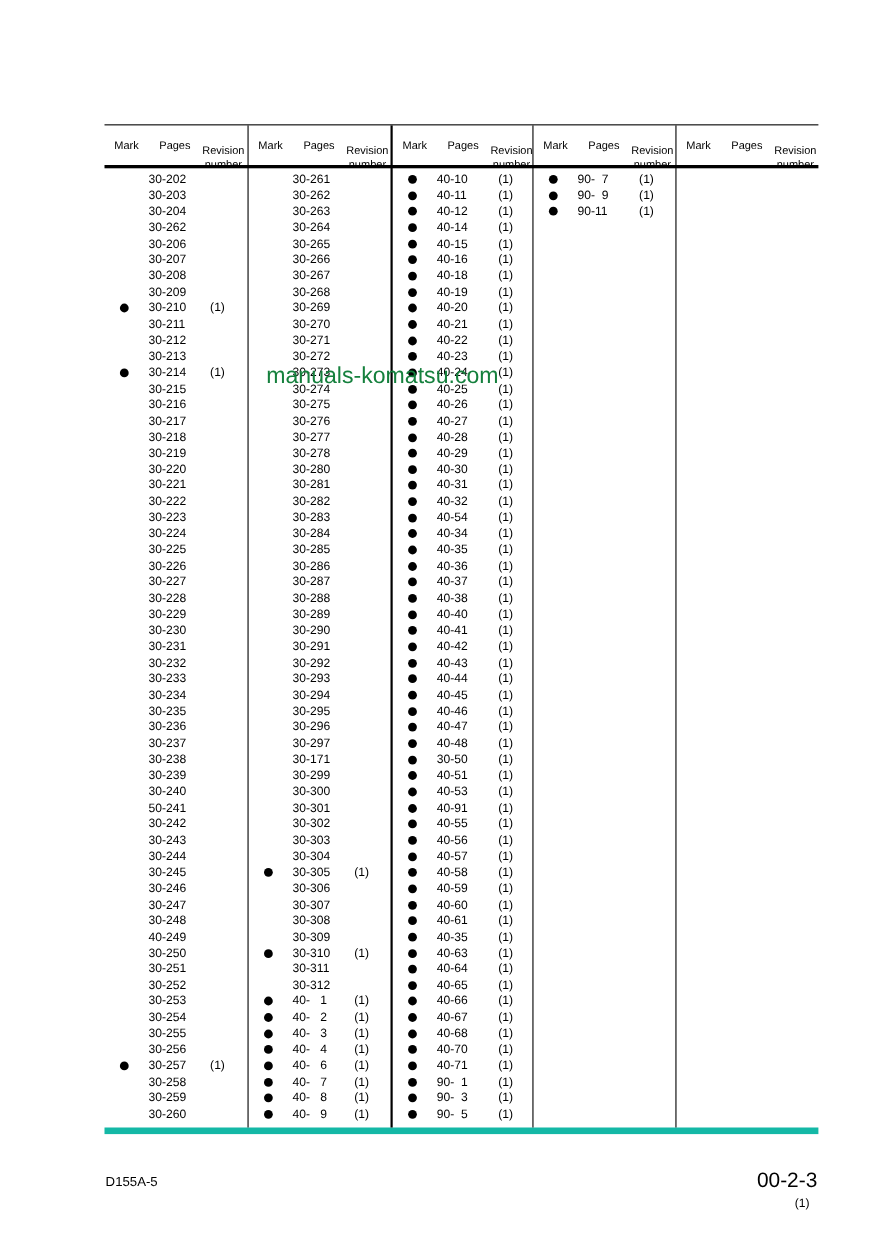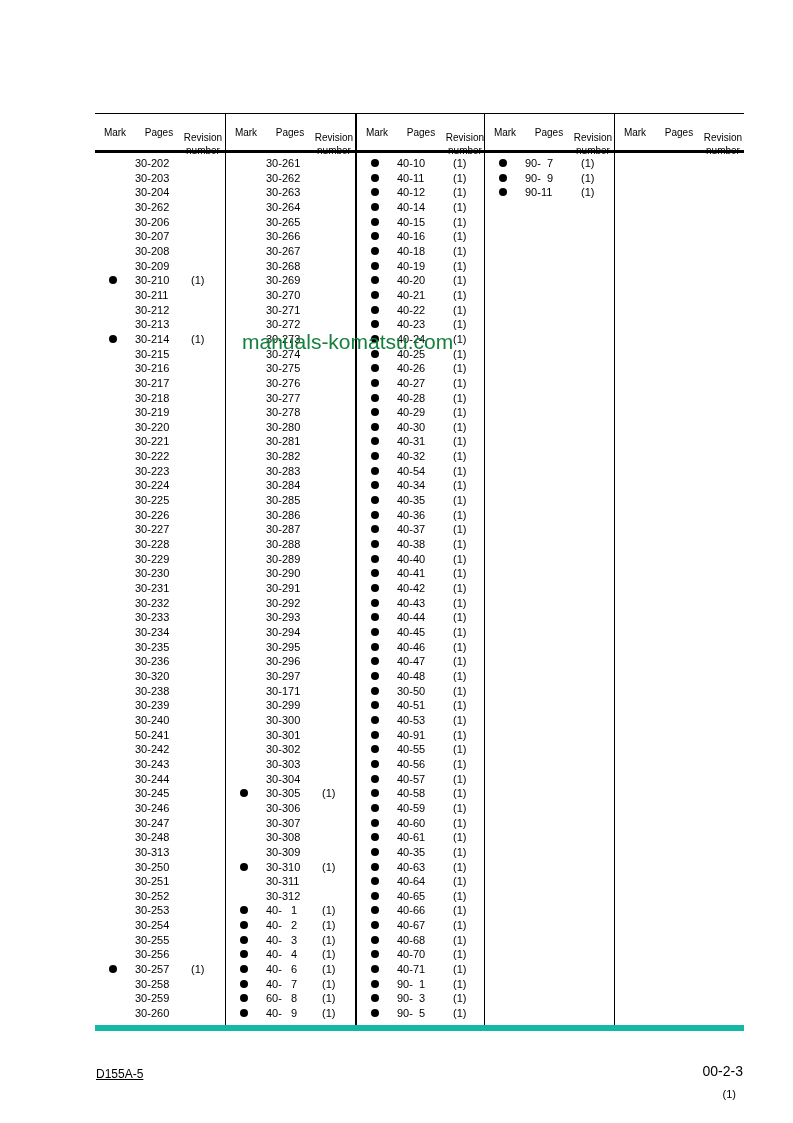--- a/index.html
+++ b/index.html
@@ -14,22 +14,22 @@
     .hdr-line { position: absolute; left: 0; width: 649px; top: 36px; height: 3px; background: #000; }
     .h { position: absolute; font-size: 10px; line-height: 13px; text-align: center; }
     .h-mark { left: 0; width: 40px; top: 12px; }
     .h-pages { left: 40px; width: 48px; top: 12px; }
     .h-rev { left: 86px; width: 44px; top: 17px; text-align: center; }
     .rows { position: absolute; left: 0; right: 0; top: 42px; }
     .row { position: relative; height: 14.67px; font-size: 11px; line-height: 14px; }
     .mark { position: absolute; left: 14px; top: 3px; width: 8px; height: 8px; border-radius: 50%; background: #000; }
     .page { position: absolute; left: 40px; width: 50px; white-space: pre; }
     .rev { position: absolute; left: 96px; width: 26px; }
-    .footer-model { position: absolute; left: 96px; top: 1067px; font-size: 12px; text-decoration: underline; }
-    .footer-page { position: absolute; right: 50px; top: 1063px; font-size: 14px; }
+    .footer-model { position: absolute; left: 96px; top: 1067px; font-size: 12px; }
+    .footer-page { position: absolute; right: 50px; top: 1063px; font-size: 19px; }
     .footer-rev { position: absolute; right: 57px; top: 1088px; font-size: 11px; }
     .watermark { position: absolute; left: 242px; top: 330px; font-size: 21px; color: #15803d; white-space: nowrap; }
   </style>
 </head>
 <body>
 
 <div class="table-wrap" id="table">
   <div class="hdr-line"></div>
 <div class="group" style="left: 0px;">
       <div class="hdr">
@@ -177,21 +177,21 @@
         </div>
         <div class="row">
           <span class="page">30-235</span>
           <span class="rev"></span>
         </div>
         <div class="row">
           <span class="page">30-236</span>
           <span class="rev"></span>
         </div>
         <div class="row">
-          <span class="page">30-320</span>
+          <span class="page">30-237</span>
           <span class="rev"></span>
         </div>
         <div class="row">
           <span class="page">30-238</span>
           <span class="rev"></span>
         </div>
         <div class="row">
           <span class="page">30-239</span>
           <span class="rev"></span>
         </div>
@@ -225,21 +225,21 @@
         </div>
         <div class="row">
           <span class="page">30-247</span>
           <span class="rev"></span>
         </div>
         <div class="row">
           <span class="page">30-248</span>
           <span class="rev"></span>
         </div>
         <div class="row">
-          <span class="page">30-313</span>
+          <span class="page">40-249</span>
           <span class="rev"></span>
         </div>
         <div class="row">
           <span class="page">30-250</span>
           <span class="rev"></span>
         </div>
         <div class="row">
           <span class="page">30-251</span>
           <span class="rev"></span>
         </div>
@@ -523,21 +523,21 @@
           <span class="page">40-   6</span>
           <span class="rev">(1)</span>
         </div>
         <div class="row">
           <span class="mark"></span>
           <span class="page">40-   7</span>
           <span class="rev">(1)</span>
         </div>
         <div class="row">
           <span class="mark"></span>
-          <span class="page">60-   8</span>
+          <span class="page">40-   8</span>
           <span class="rev">(1)</span>
         </div>
         <div class="row">
           <span class="mark"></span>
           <span class="page">40-   9</span>
           <span class="rev">(1)</span>
         </div>
       </div>
     </div>
     <div class="group thick" style="left: 260px;">

